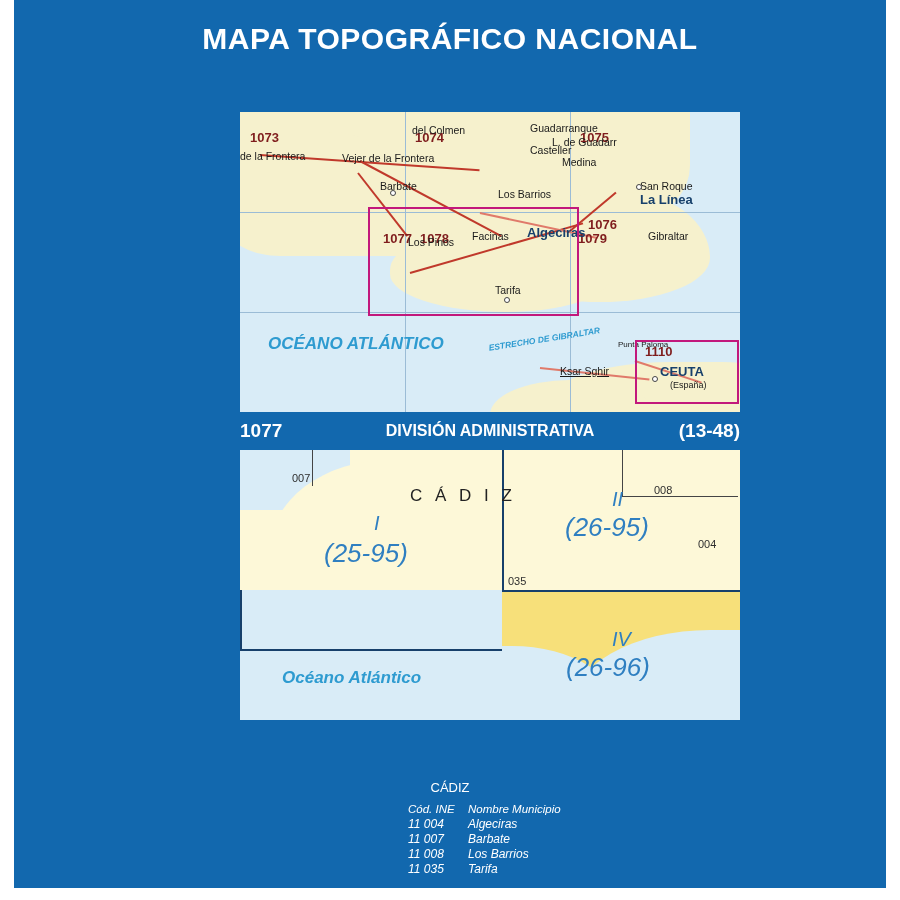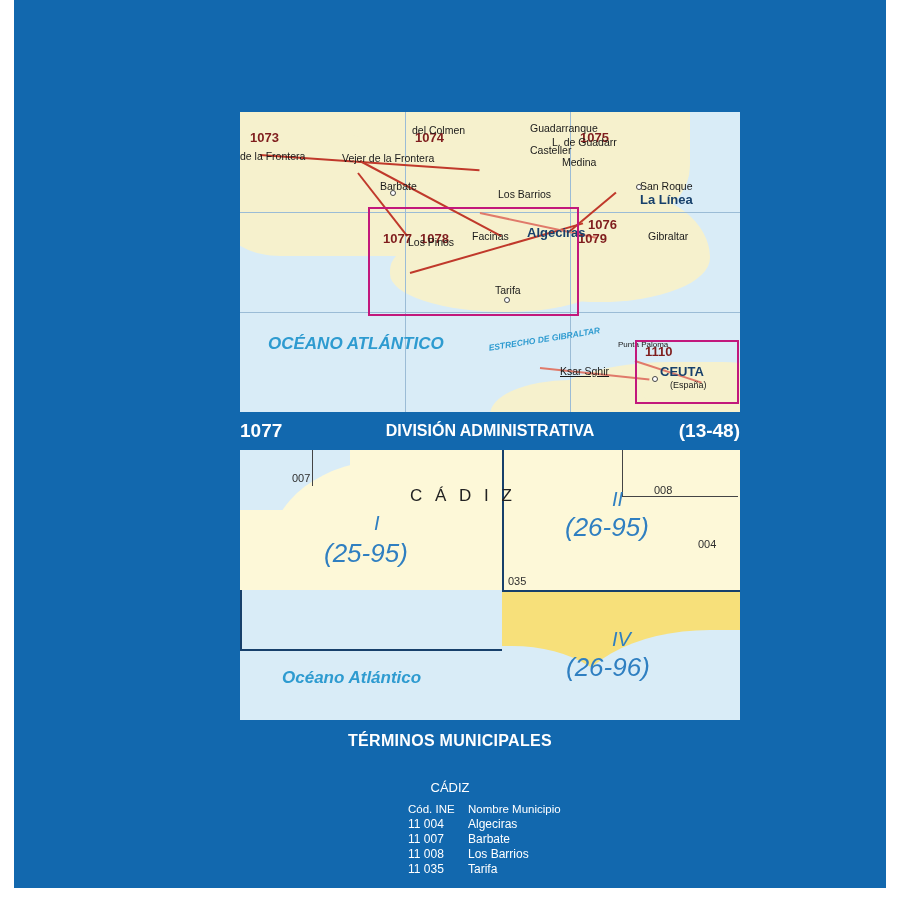--- a/index.html
+++ b/index.html
@@ -113,34 +113,35 @@
     position:absolute;left:0;top:732px;width:900px;text-align:center;
     color:#ffffff;font-size:16px;font-weight:bold;letter-spacing:.3px;
   }
   .prov{
     position:absolute;left:0;top:780px;width:900px;text-align:center;
     color:#ffffff;font-size:13px;
   }
   .tbl{
     position:absolute;left:408px;top:803px;color:#ffffff;font-size:12px;
   }
-  .tbl table{border-collapse:collapse;}
+  .tbl table{border-collapse:collapse;font-style:italic;}
   .tbl td{padding:0 6px 1px 0;font-size:12px;color:#ffffff;white-space:nowrap;}
   .tbl td.code{text-align:left;width:54px;}
   .tbl th{font-size:11.5px;color:#ffffff;font-weight:normal;text-align:left;padding:0 6px 2px 0;}
 </style>
 </head>
 <body>
 
 <div class="page">
 
   <div class="margin-left"></div>
   <div class="margin-right"></div>
   <div class="margin-bottom"></div>
 
+  <div class="title">MAPA TOPOGRÁFICO NACIONAL</div>
 
   <div class="panel1">
     <div class="sea-top"></div>
 
     <div class="land land-main"></div>
     <div class="land land-west"></div>
     <div class="land land-lobe"></div>
     <div class="land land-tarifa"></div>
     <div class="land land-morocco"></div>
     <div class="land land-mor2"></div>
@@ -240,21 +241,20 @@
 
     <div class="adm-rom" style="left:372px;top:38px;">II</div>
     <div class="adm-label" style="left:325px;top:62px;">(26-95)</div>
 
     <div class="adm-rom" style="left:372px;top:178px;">IV</div>
     <div class="adm-label" style="left:326px;top:202px;">(26-96)</div>
 
     <div class="ocean2" style="left:42px;top:218px;">Océano Atlántico</div>
   </div>
 
-  <div class="tm-title">TÉRMINOS MUNICIPALES</div>
   <div class="prov">CÁDIZ</div>
 
   <div class="tbl">
     <table>
       <tbody>
           <tr>
         <th>Cód. INE</th>
         <th>Nombre Municipio</th>
       </tr>
       <tr>

